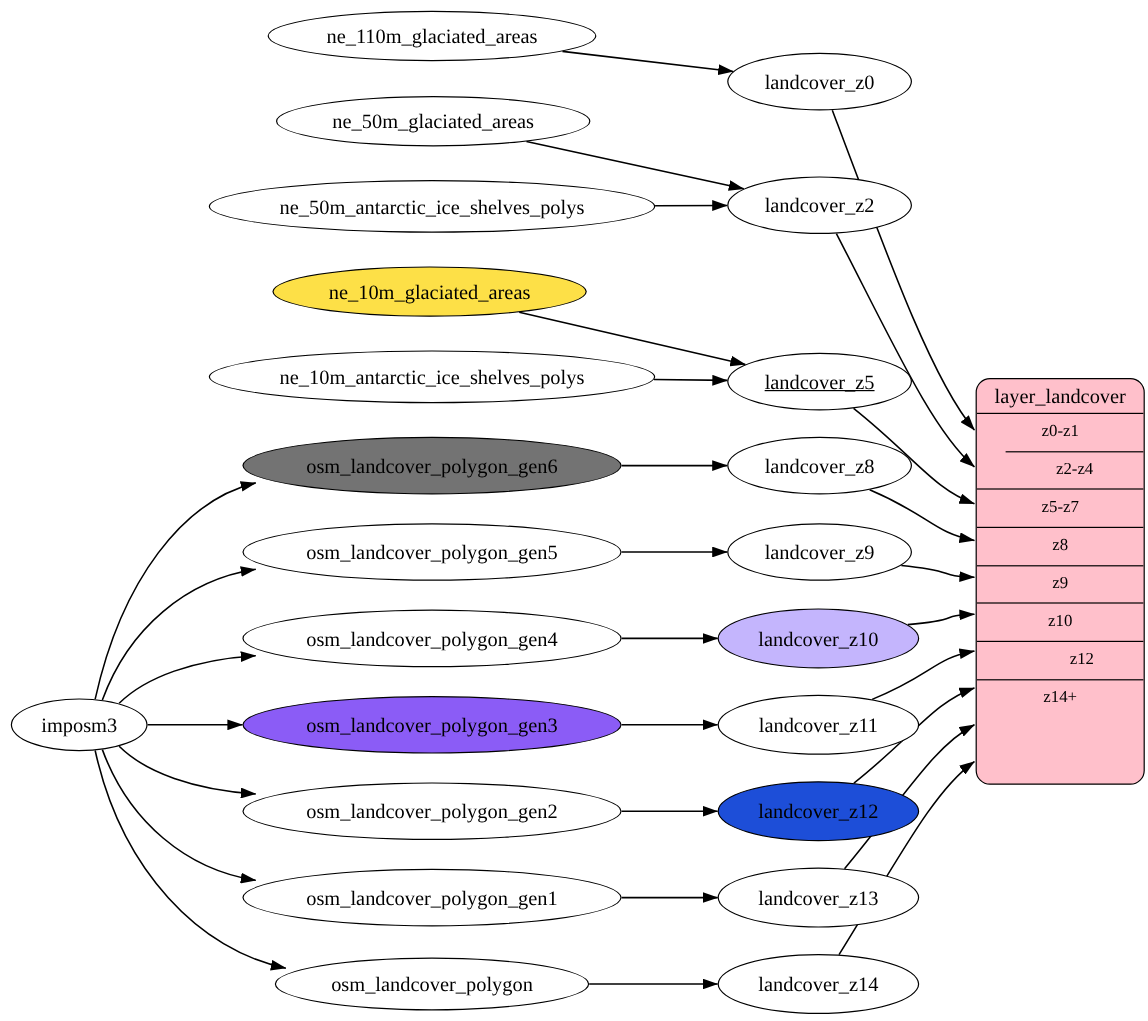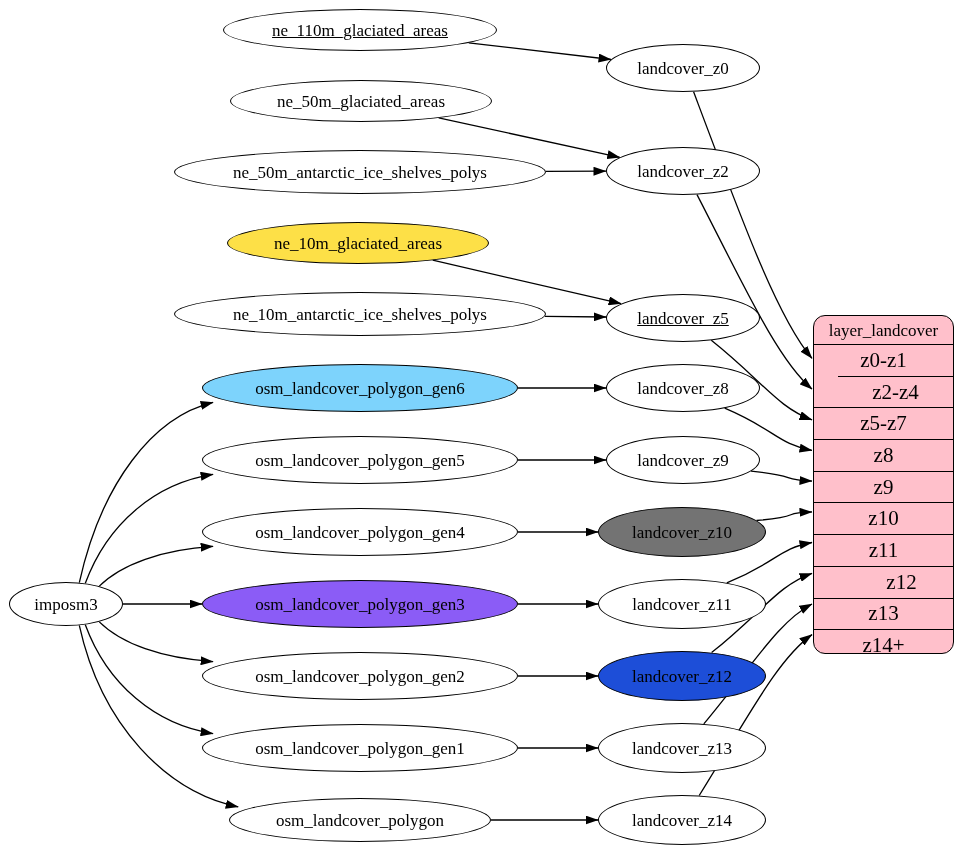--- a/index.html
+++ b/index.html
@@ -48,21 +48,21 @@
     align-items: center;
     justify-content: center;
     font-size: 17px;
     line-height: 1;
     white-space: nowrap;
   }
   .record-row {
     display: flex;
     align-items: center;
     justify-content: center;
-    font-size: 21px;
+    font-size: 14px;
     line-height: 1;
     border-top: 1.3px solid #000000;
     white-space: nowrap;
   }
 </style>
 </head>
 <body>
 
 <div class="canvas">
   <svg id="edge-svg" class="edge-layer" xmlns="http://www.w3.org/2000/svg">
@@ -99,52 +99,50 @@
         <path class="edge" d="M756.5,520.5 C806.5,516.2 778.0,513.1 812,511.9" marker-end="url(#arrow)"></path>
         <path class="edge" d="M726.8,582.8 C776.8,562.7 778.0,548.6 812,542.5" marker-end="url(#arrow)"></path>
         <path class="edge" d="M711.6,652.6 C761.6,612.9 778.0,585.2 812,573.3" marker-end="url(#arrow)"></path>
         <path class="edge" d="M703.8,723.9 C753.8,663.9 778.0,621.9 812,604.0" marker-end="url(#arrow)"></path>
         <path class="edge" d="M699.2,795.5 C749.2,715.1 778.0,658.8 812,634.6" marker-end="url(#arrow)"></path>
       </g>
   </svg>
 
   <div id="node-layer">
       <div class="node" style="left: 9px; top: 582px; width: 114px; height: 44px; background: rgb(255, 255, 255); border-color: rgb(0, 0, 0);">imposm3</div>
-      <div class="node" style="left: 223px; top: 9px; width: 274px; height: 42px; background: rgb(255, 255, 255); border-color: rgb(0, 0, 0); text-decoration: underline;">ne_110m_glaciated_areas</div>
+      <div class="node" style="left: 223px; top: 9px; width: 274px; height: 42px; background: rgb(255, 255, 255); border-color: rgb(0, 0, 0);">ne_110m_glaciated_areas</div>
       <div class="node" style="left: 230px; top: 80px; width: 262px; height: 42px; background: rgb(255, 255, 255); border-color: rgb(0, 0, 0);">ne_50m_glaciated_areas</div>
       <div class="node" style="left: 174px; top: 150px; width: 372px; height: 44px; background: rgb(255, 255, 255); border-color: rgb(0, 0, 0);">ne_50m_antarctic_ice_shelves_polys</div>
       <div class="node" style="left: 227px; top: 222px; width: 262px; height: 42px; background: #fde047; border-color: rgb(0, 0, 0);">ne_10m_glaciated_areas</div>
       <div class="node" style="left: 174px; top: 292px; width: 372px; height: 44px; background: rgb(255, 255, 255); border-color: rgb(0, 0, 0);">ne_10m_antarctic_ice_shelves_polys</div>
-      <div class="node" style="left: 202px; top: 364px; width: 316px; height: 48px; background: #7dd3fc; border-color: rgb(0, 0, 0);">osm_landcover_polygon_gen6</div>
+      <div class="node" style="left: 202px; top: 364px; width: 316px; height: 48px; background: #737373; border-color: rgb(0, 0, 0);">osm_landcover_polygon_gen6</div>
       <div class="node" style="left: 202px; top: 436px; width: 316px; height: 48px; background: rgb(255, 255, 255); border-color: rgb(0, 0, 0);">osm_landcover_polygon_gen5</div>
       <div class="node" style="left: 202px; top: 508px; width: 316px; height: 48px; background: rgb(255, 255, 255); border-color: rgb(0, 0, 0);">osm_landcover_polygon_gen4</div>
       <div class="node" style="left: 202px; top: 580px; width: 316px; height: 48px; background: #8b5cf6; border-color: rgb(0, 0, 0);">osm_landcover_polygon_gen3</div>
       <div class="node" style="left: 202px; top: 652px; width: 316px; height: 48px; background: rgb(255, 255, 255); border-color: rgb(0, 0, 0);">osm_landcover_polygon_gen2</div>
       <div class="node" style="left: 202px; top: 724px; width: 316px; height: 48px; background: rgb(255, 255, 255); border-color: rgb(0, 0, 0);">osm_landcover_polygon_gen1</div>
       <div class="node" style="left: 229px; top: 798px; width: 262px; height: 44px; background: rgb(255, 255, 255); border-color: rgb(0, 0, 0);">osm_landcover_polygon</div>
       <div class="node" style="left: 606px; top: 44px; width: 154px; height: 48px; background: rgb(255, 255, 255); border-color: rgb(0, 0, 0);">landcover_z0</div>
       <div class="node" style="left: 606px; top: 147px; width: 154px; height: 48px; background: rgb(255, 255, 255); border-color: rgb(0, 0, 0);">landcover_z2</div>
       <div class="node" style="left: 606px; top: 294px; width: 154px; height: 48px; background: rgb(255, 255, 255); border-color: rgb(0, 0, 0); text-decoration: underline;">landcover_z5</div>
       <div class="node" style="left: 606px; top: 364px; width: 154px; height: 48px; background: rgb(255, 255, 255); border-color: rgb(0, 0, 0);">landcover_z8</div>
       <div class="node" style="left: 606px; top: 436px; width: 154px; height: 48px; background: rgb(255, 255, 255); border-color: rgb(0, 0, 0);">landcover_z9</div>
-      <div class="node" style="left: 598px; top: 507px; width: 168px; height: 50px; background: #737373; border-color: rgb(0, 0, 0);">landcover_z10</div>
+      <div class="node" style="left: 598px; top: 507px; width: 168px; height: 50px; background: #c4b5fd; border-color: rgb(0, 0, 0);">landcover_z10</div>
       <div class="node" style="left: 598px; top: 579px; width: 168px; height: 50px; background: rgb(255, 255, 255); border-color: rgb(0, 0, 0);">landcover_z11</div>
       <div class="node" style="left: 598px; top: 651px; width: 168px; height: 50px; background: #1d4ed8; border-color: rgb(0, 0, 0);">landcover_z12</div>
       <div class="node" style="left: 598px; top: 723px; width: 168px; height: 50px; background: rgb(255, 255, 255); border-color: rgb(0, 0, 0);">landcover_z13</div>
       <div class="node" style="left: 598px; top: 795px; width: 168px; height: 50px; background: rgb(255, 255, 255); border-color: rgb(0, 0, 0);">landcover_z14</div>
     </div>
 
   <div id="record" class="record" style="left: 813px; top: 315px; width: 141px; height: 339px; background: rgb(255, 192, 203);">
     <div id="record-title" class="record-title" style="height: 28px;">layer_landcover</div>
     <div id="record-rows">
         <div class="record-row" style="height: 30.7px;">z0-z1</div>
         <div class="record-row" style="height: 30.7px; margin-left: 24px;">z2-z4</div>
         <div class="record-row" style="height: 30.7px;">z5-z7</div>
         <div class="record-row" style="height: 30.7px;">z8</div>
         <div class="record-row" style="height: 30.7px;">z9</div>
         <div class="record-row" style="height: 30.7px;">z10</div>
-        <div class="record-row" style="height: 30.7px;">z11</div>
         <div class="record-row" style="height: 30.7px; padding-left: 36px;">z12</div>
-        <div class="record-row" style="height: 30.7px;">z13</div>
         <div class="record-row" style="height: 30.7px;">z14+</div>
       </div>
   </div>
 </div>
 
 </body></html>

